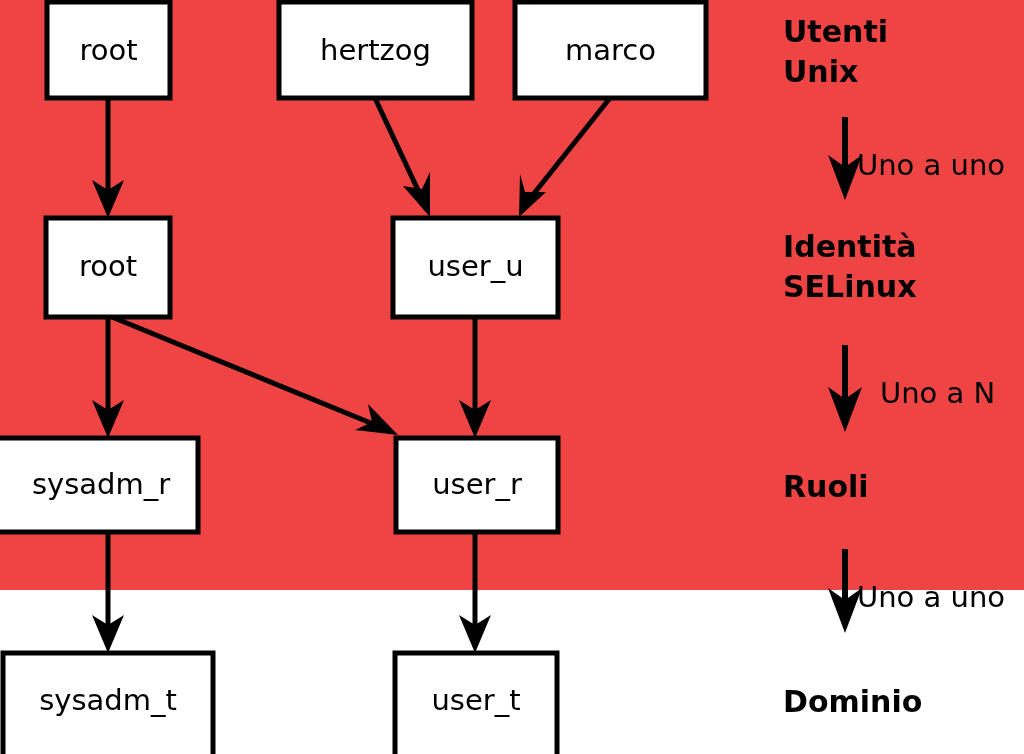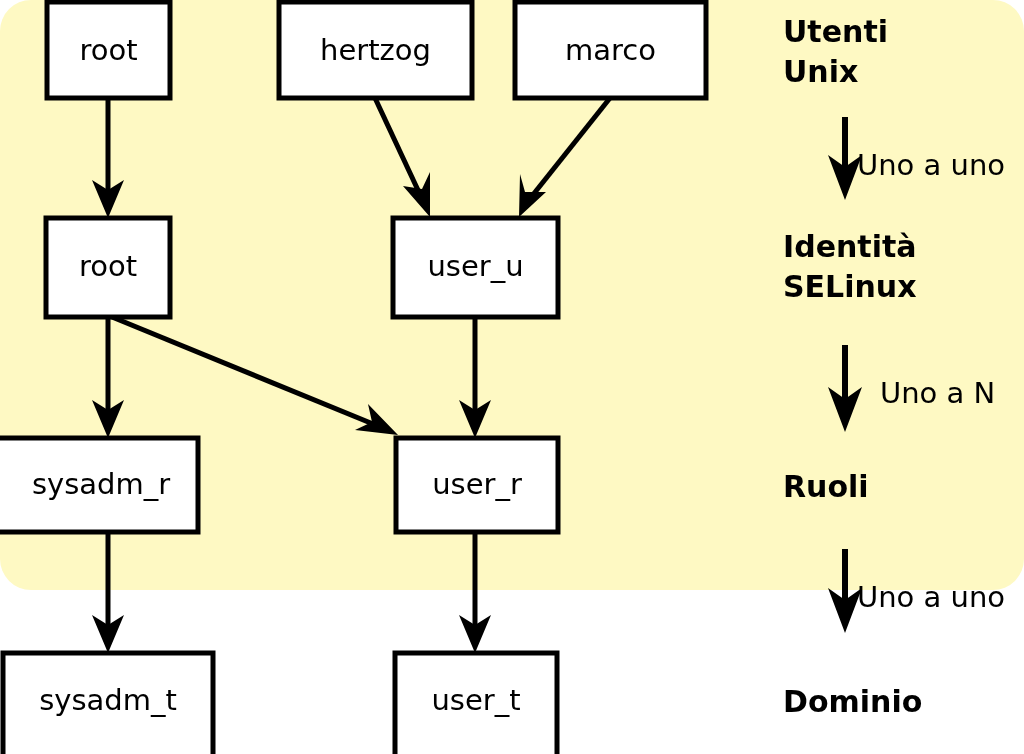--- a/index.html
+++ b/index.html
@@ -10,22 +10,21 @@
   body {
     width: 1024px;
     height: 754px;
     overflow: hidden;
     font-family: "DejaVu Sans", sans-serif;
   }
   #diagram-root {
     position: relative;
     width: 1024px;
     height: 590px;
-    background: #fef9c3;
-    border-radius: 31px;
+    background: #ef4444;
   }
   svg#diagram-svg {
     position: absolute;
     top: 0;
     left: 0;
     width: 1024px;
     height: 754px;
     display: block;
   }
   .node-box {

